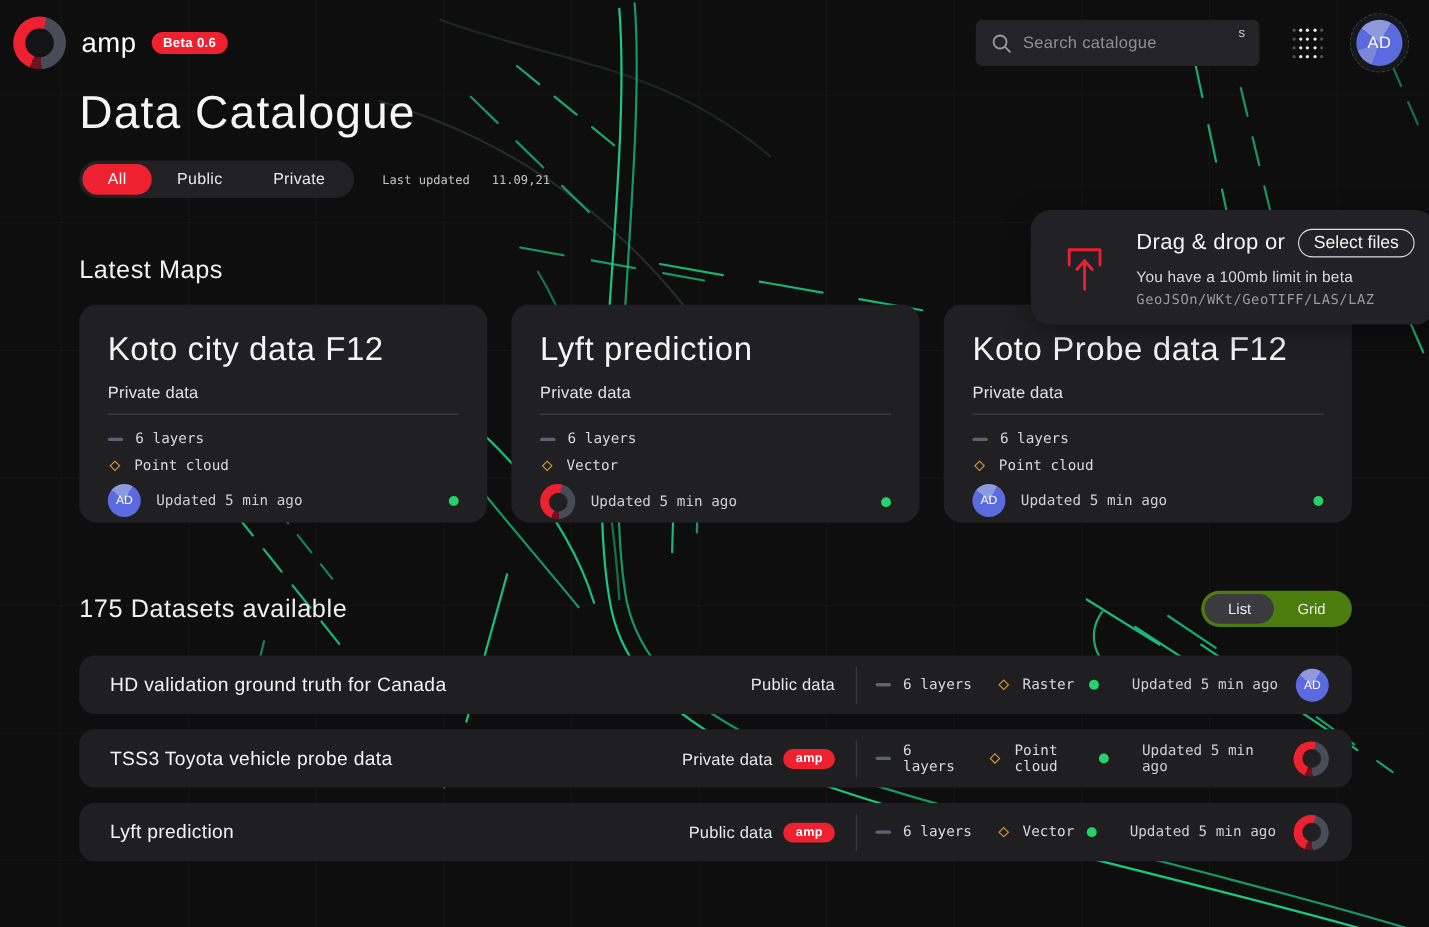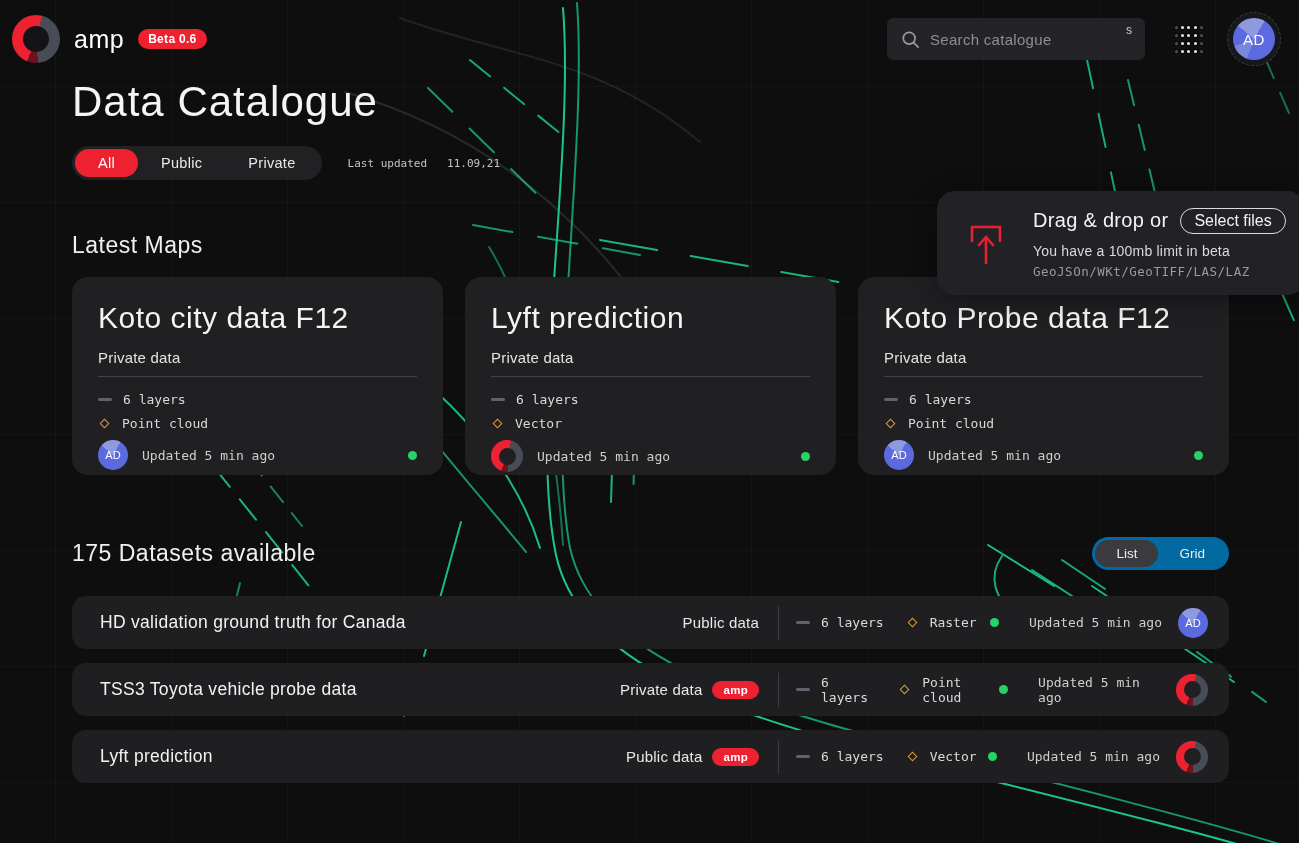--- a/index.html
+++ b/index.html
@@ -98,30 +98,30 @@
     background:conic-gradient(from -50deg,#8f99dd 0 80deg,var(--avatar-blue) 80deg 360deg);
     display:flex;align-items:center;justify-content:center;flex:none}
   .amp-logo-sm{width:32px;height:32px;border-radius:50%;flex:none;
     background:conic-gradient(from 15deg,#474c57 0deg 160deg,#6f1220 160deg 187deg,var(--accent-red) 187deg 360deg);
     display:flex;align-items:center;justify-content:center}
   .amp-logo-sm i{display:block;width:17px;height:17px;border-radius:50%;background:var(--card)}
   .updated-text{margin-left:14px;font-size:13px;color:#cecece}
   .status-dot{width:9px;height:9px;border-radius:50%;background:var(--dot-green);margin-left:auto;flex:none}
 
   .datasets-header{margin-top:62px;display:flex;align-items:center;justify-content:space-between}
-  .view-toggle{background:#0369a1;border-radius:17px;padding:3px;display:flex}
+  .view-toggle{background:#4d7c0f;border-radius:17px;padding:3px;display:flex}
   .view-btn{border:0;background:transparent;color:#ededed;font-size:13.5px;padding:6px 21px;
     border-radius:14px;cursor:pointer;font-family:inherit}
   .view-btn.active{background:#3a3a3f}
 
   .rows{margin-top:26px}
   .ds-row{background:#1f1f22;border-radius:14px;height:53px;margin-bottom:14px;
     display:flex;align-items:center;padding:0 21px 0 28px}
   .row-title{font-size:17.5px;letter-spacing:.3px;color:#f2f2f2;white-space:nowrap}
-  .row-left{display:flex;align-items:flex-start;margin-left:auto}
+  .row-left{display:flex;align-items:flex-end;margin-left:auto}
   .row-vis{font-size:15px;color:#e8e8e8;letter-spacing:.2px}
   .amp-badge{background:var(--accent-red);color:#fff;font-size:11.5px;font-weight:bold;
     padding:3px 11px;border-radius:11px;margin-left:10px;letter-spacing:.3px}
   .v-divider{width:1px;height:34px;background:#3b3b40;margin:0 17px 0 19px;flex:none}
   .row-right{display:flex;align-items:center;width:412px;flex:none}
   .row-right .meta-line{margin-bottom:0;margin-right:22px}
   .row-right .meta-line.type{margin-right:0}
   .row-right .status-dot{margin-left:auto}
   .row-right .updated-text{margin-left:30px}
   .row-right .row-avatar{margin-left:16px}

